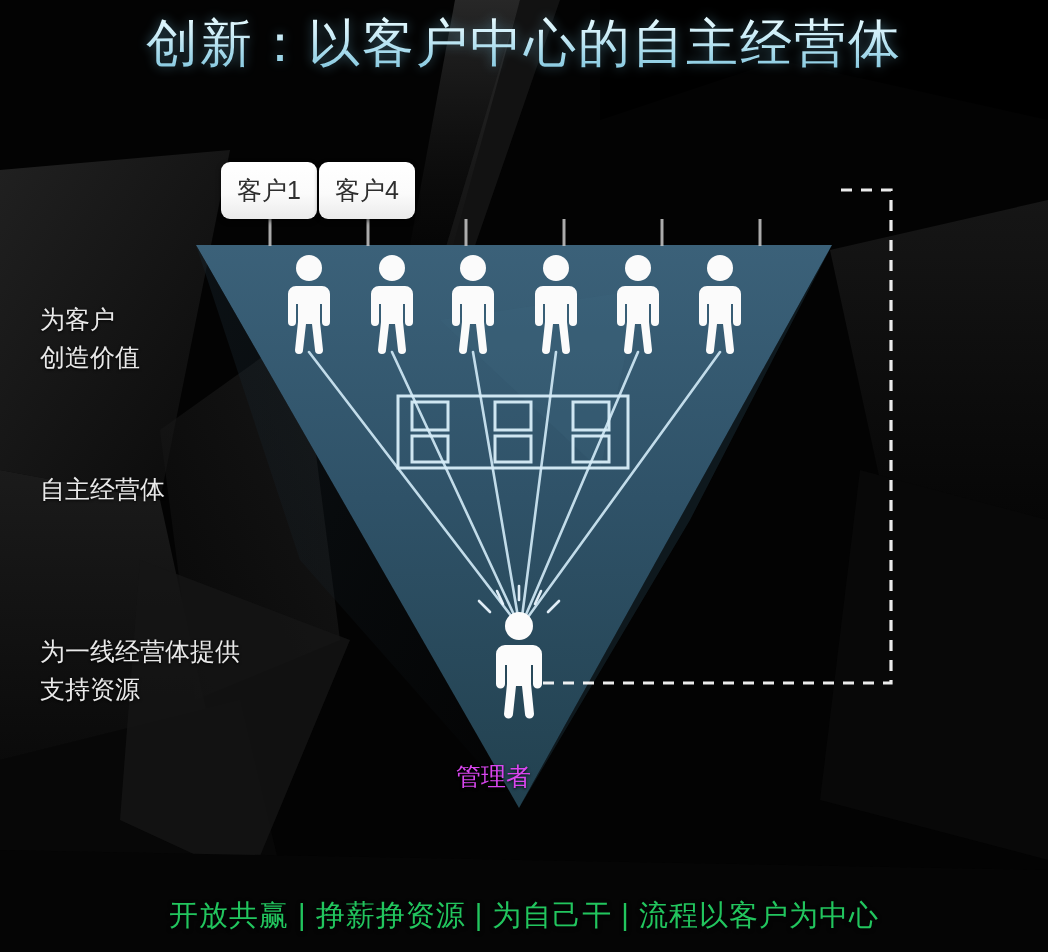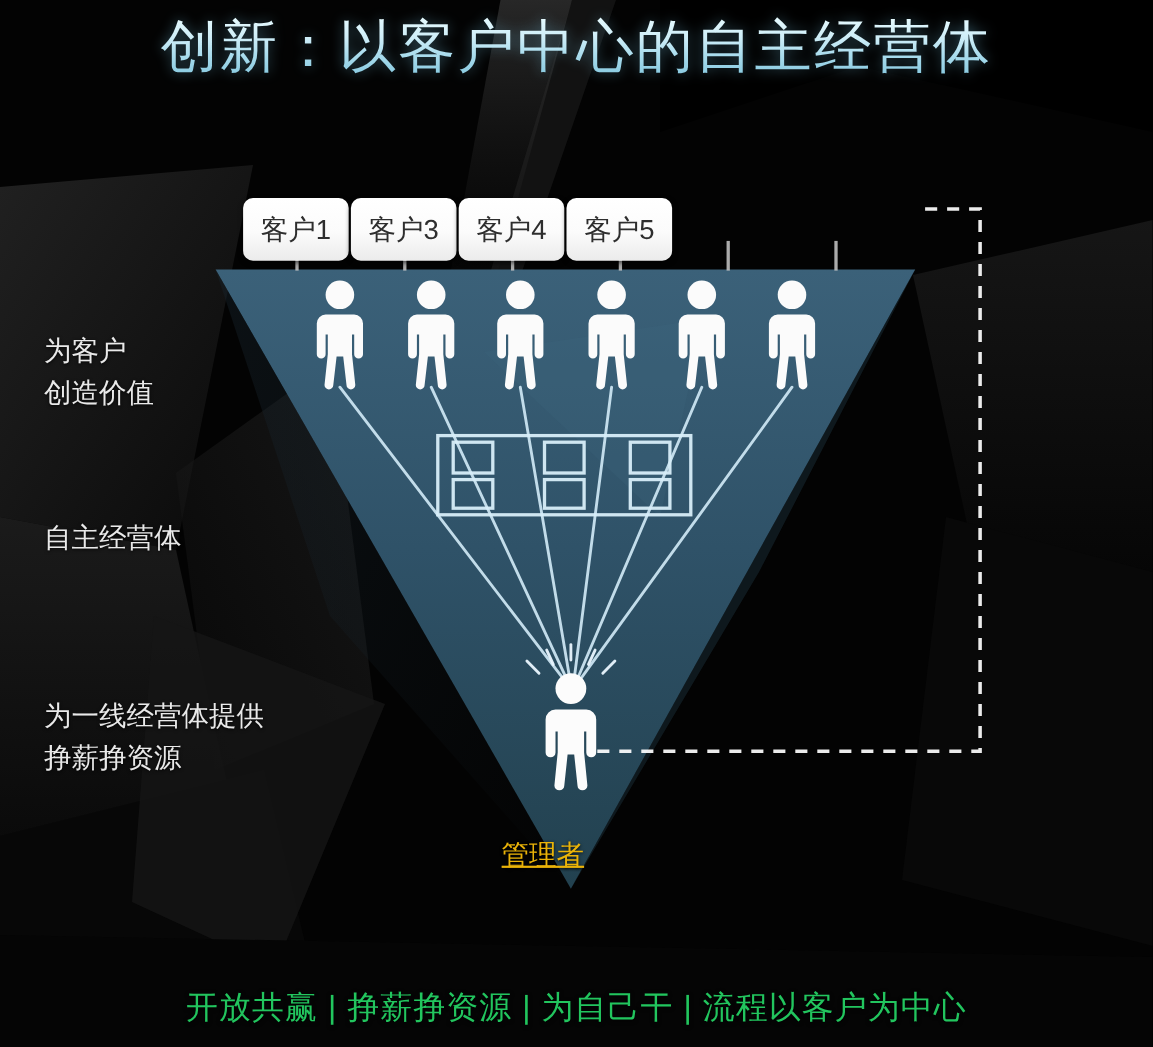--- a/index.html
+++ b/index.html
@@ -19,21 +19,21 @@
     font-size:52px;line-height:62px;letter-spacing:2px;font-weight:400;
     background:linear-gradient(180deg,#eafcff 0%,#cfeef8 35%,#a9dced 62%,#7fc4dc 100%);
     -webkit-background-clip:text;background-clip:text;color:transparent;
     -webkit-text-fill-color:transparent;
     text-shadow:none;
     filter:drop-shadow(0 0 6px rgba(120,200,230,.45));
     white-space:nowrap;
   }
 
   
-  .cust-row{position:absolute;left:221px;top:180px;display:flex;gap:2px;}
+  .cust-row{position:absolute;left:221px;top:162px;display:flex;gap:2px;}
   .cust-box{
     width:96px;height:57px;border-radius:9px;
     background:linear-gradient(180deg,#ffffff 0%,#fbfbfb 55%,#ebebeb 100%);
     box-shadow:0 2px 5px rgba(0,0,0,.6);
     display:flex;align-items:center;justify-content:center;
     color:#2e2e2e;font-size:25px;letter-spacing:0px;
   }
 
   
   .diag{position:absolute;left:0;top:0;width:1048px;height:952px;pointer-events:none;}
@@ -41,22 +41,22 @@
   
   .side-label{
     position:absolute;color:#e9e9e9;font-size:25px;line-height:38px;
     text-shadow:0 1px 3px rgba(0,0,0,.9);white-space:pre-line;
   }
   #label-value{left:40px;top:300px;}
   #label-unit{left:40px;top:470px;}
   #label-support{left:40px;top:632px;}
 
   .bottom-label{
-    position:absolute;color:#eab308;font-size:25px;
-    text-shadow:0 1px 3px rgba(0,0,0,.9);white-space:nowrap;text-decoration:underline;
+    position:absolute;color:#d946ef;font-size:25px;
+    text-shadow:0 1px 3px rgba(0,0,0,.9);white-space:nowrap;
   }
   #label-manager{left:456px;top:760px;}
   #label-resource{left:634px;top:760px;}
 
   
   .slogan{
     position:absolute;left:0;top:896px;width:1048px;text-align:center;
     font-size:29px;color:#22c55e;letter-spacing:1px;white-space:nowrap;
     text-shadow:0 1px 4px rgba(0,0,0,.9);
   }
@@ -201,33 +201,27 @@
     </g>
   </svg>
 
   <div class="title">创新：以客户中心的自主经营体</div>
 
   <div class="cust-row">
     <div class="cust-box">
       <span>客户1</span>
     </div>
     <div class="cust-box">
-      <span>客户3</span>
-    </div>
-    <div class="cust-box">
       <span>客户4</span>
-    </div>
-    <div class="cust-box">
-      <span>客户5</span>
     </div>
   </div>
 
   <div class="side-label" id="label-unit">自主经营体</div>
   <div class="side-label" id="label-value">为客户
 创造价值</div>
   <div class="side-label" id="label-support">为一线经营体提供
-挣薪挣资源</div>
+支持资源</div>
 
   <div class="bottom-label" id="label-manager">管理者</div>
 
   <div class="slogan">开放共赢 | 挣薪挣资源 | 为自己干 | 流程以客户为中心</div>
 
 </div>
 
 </body></html>

